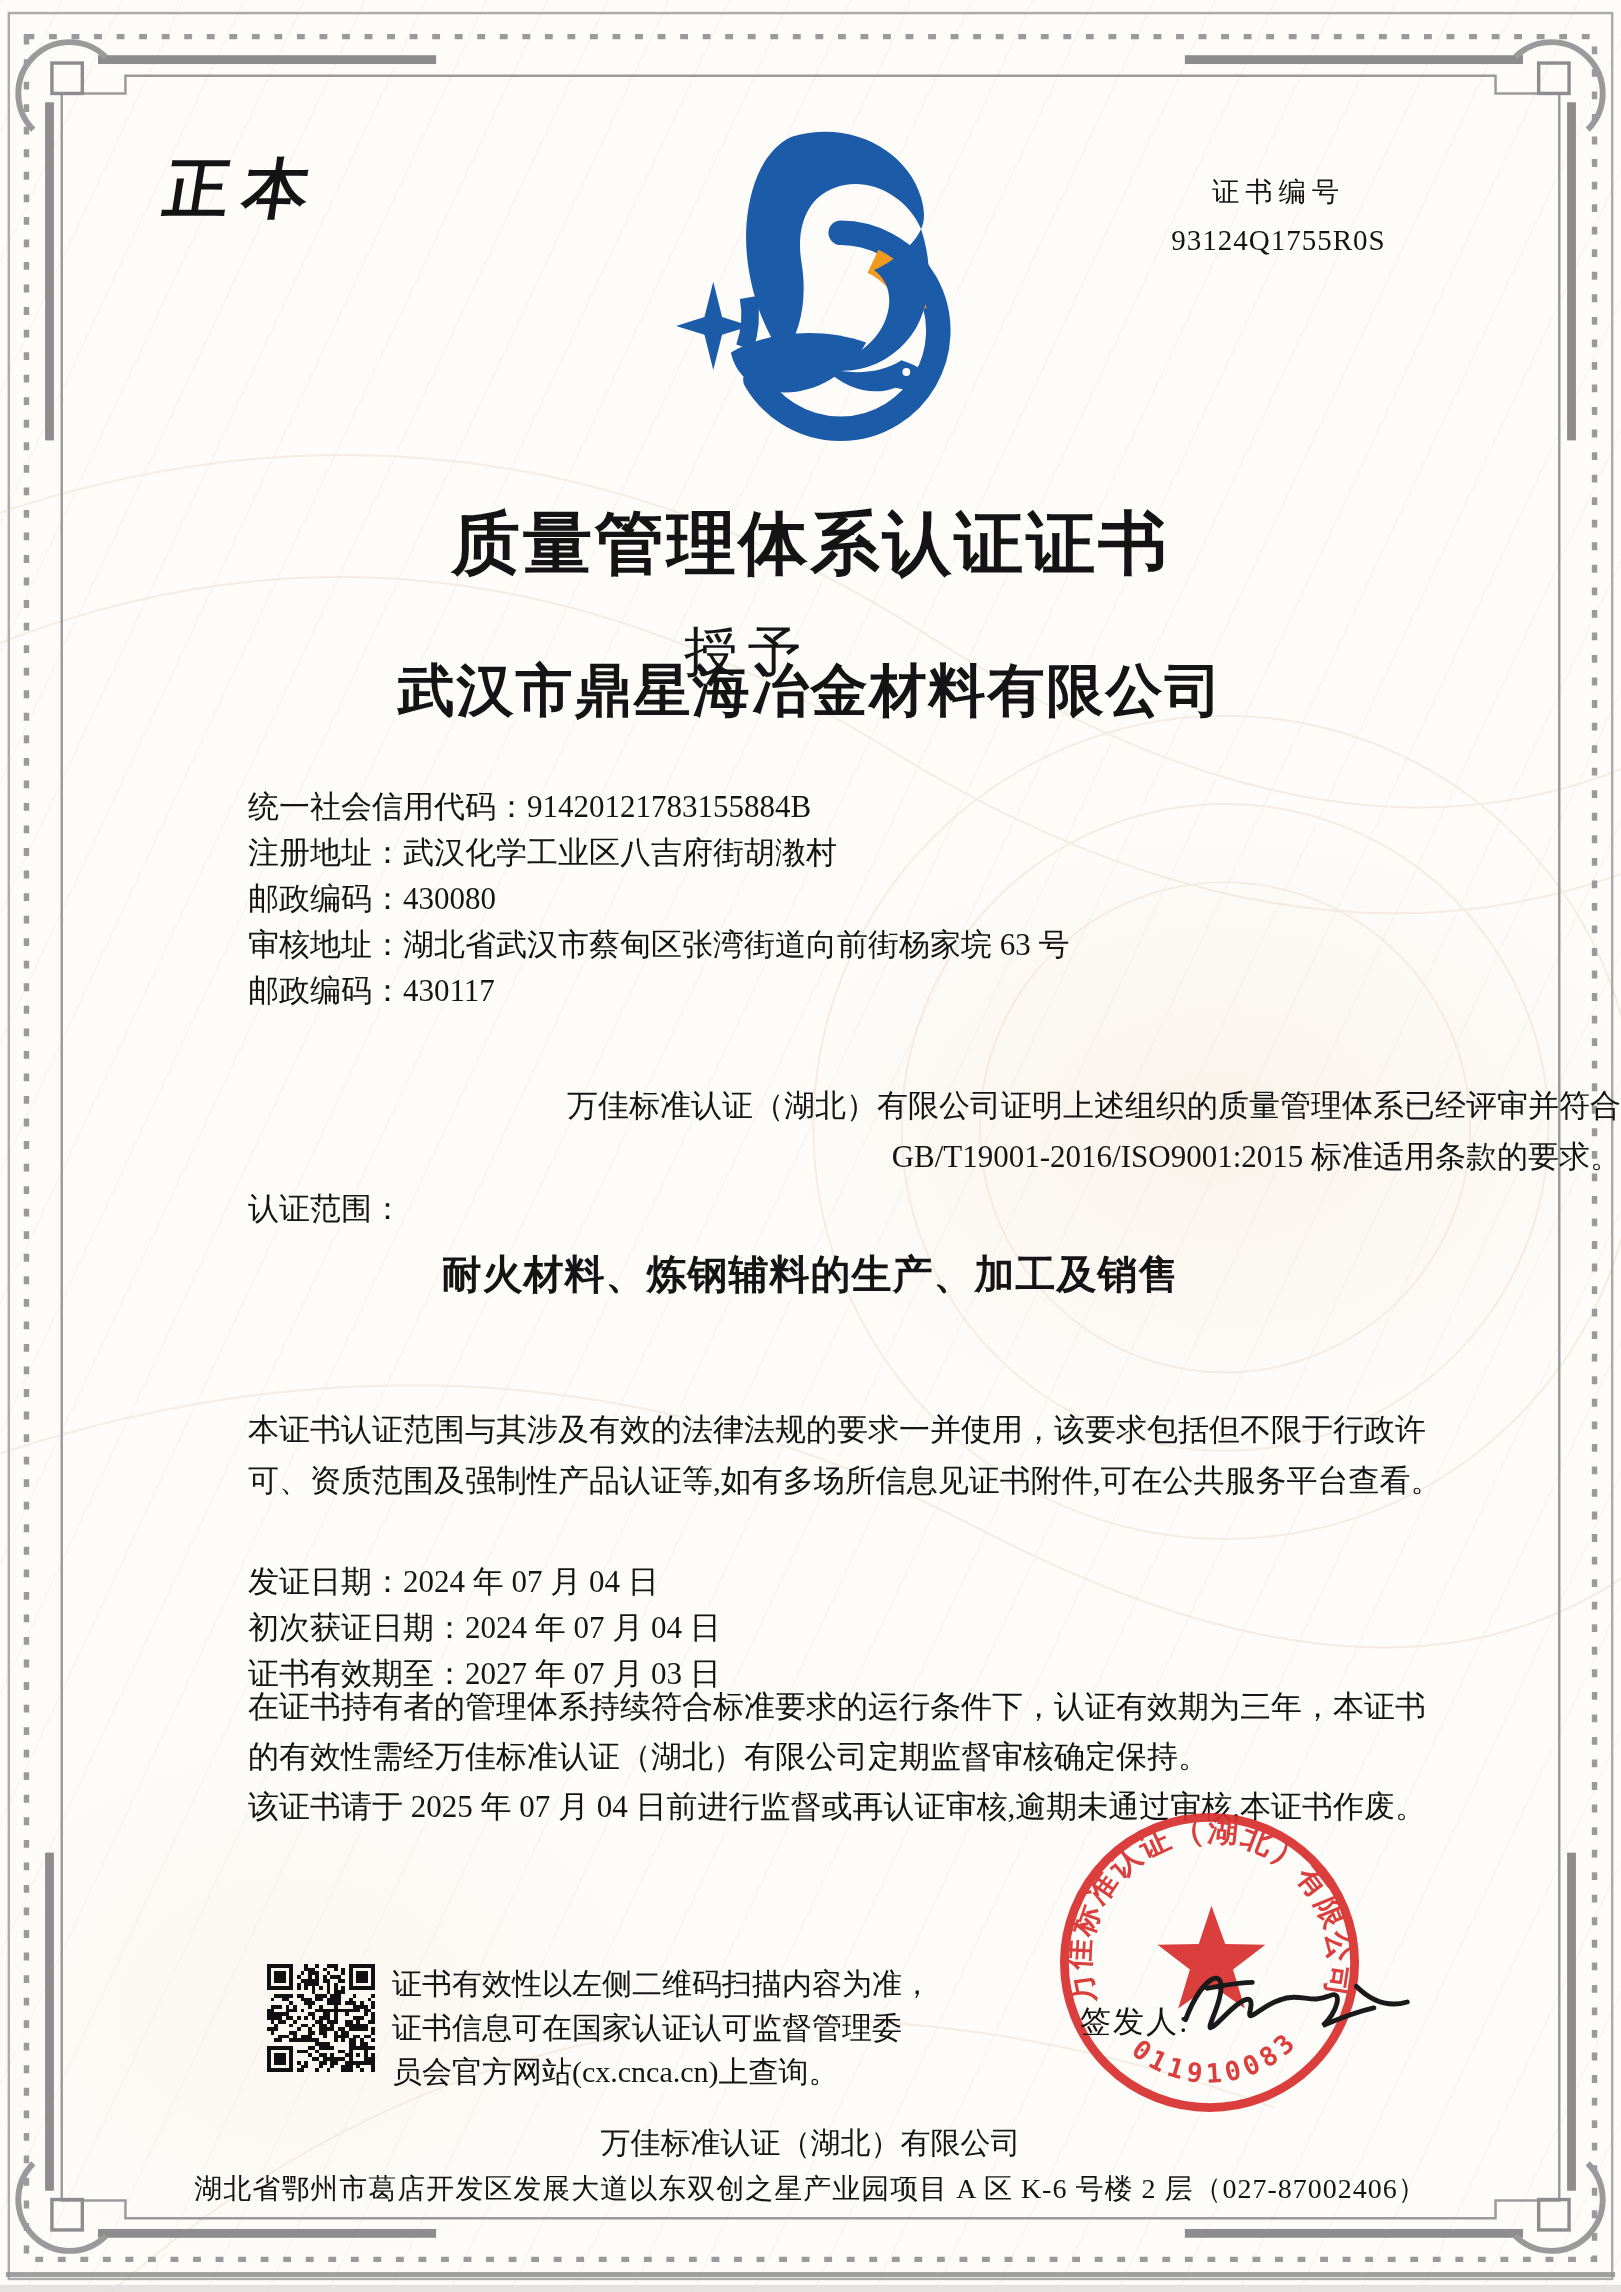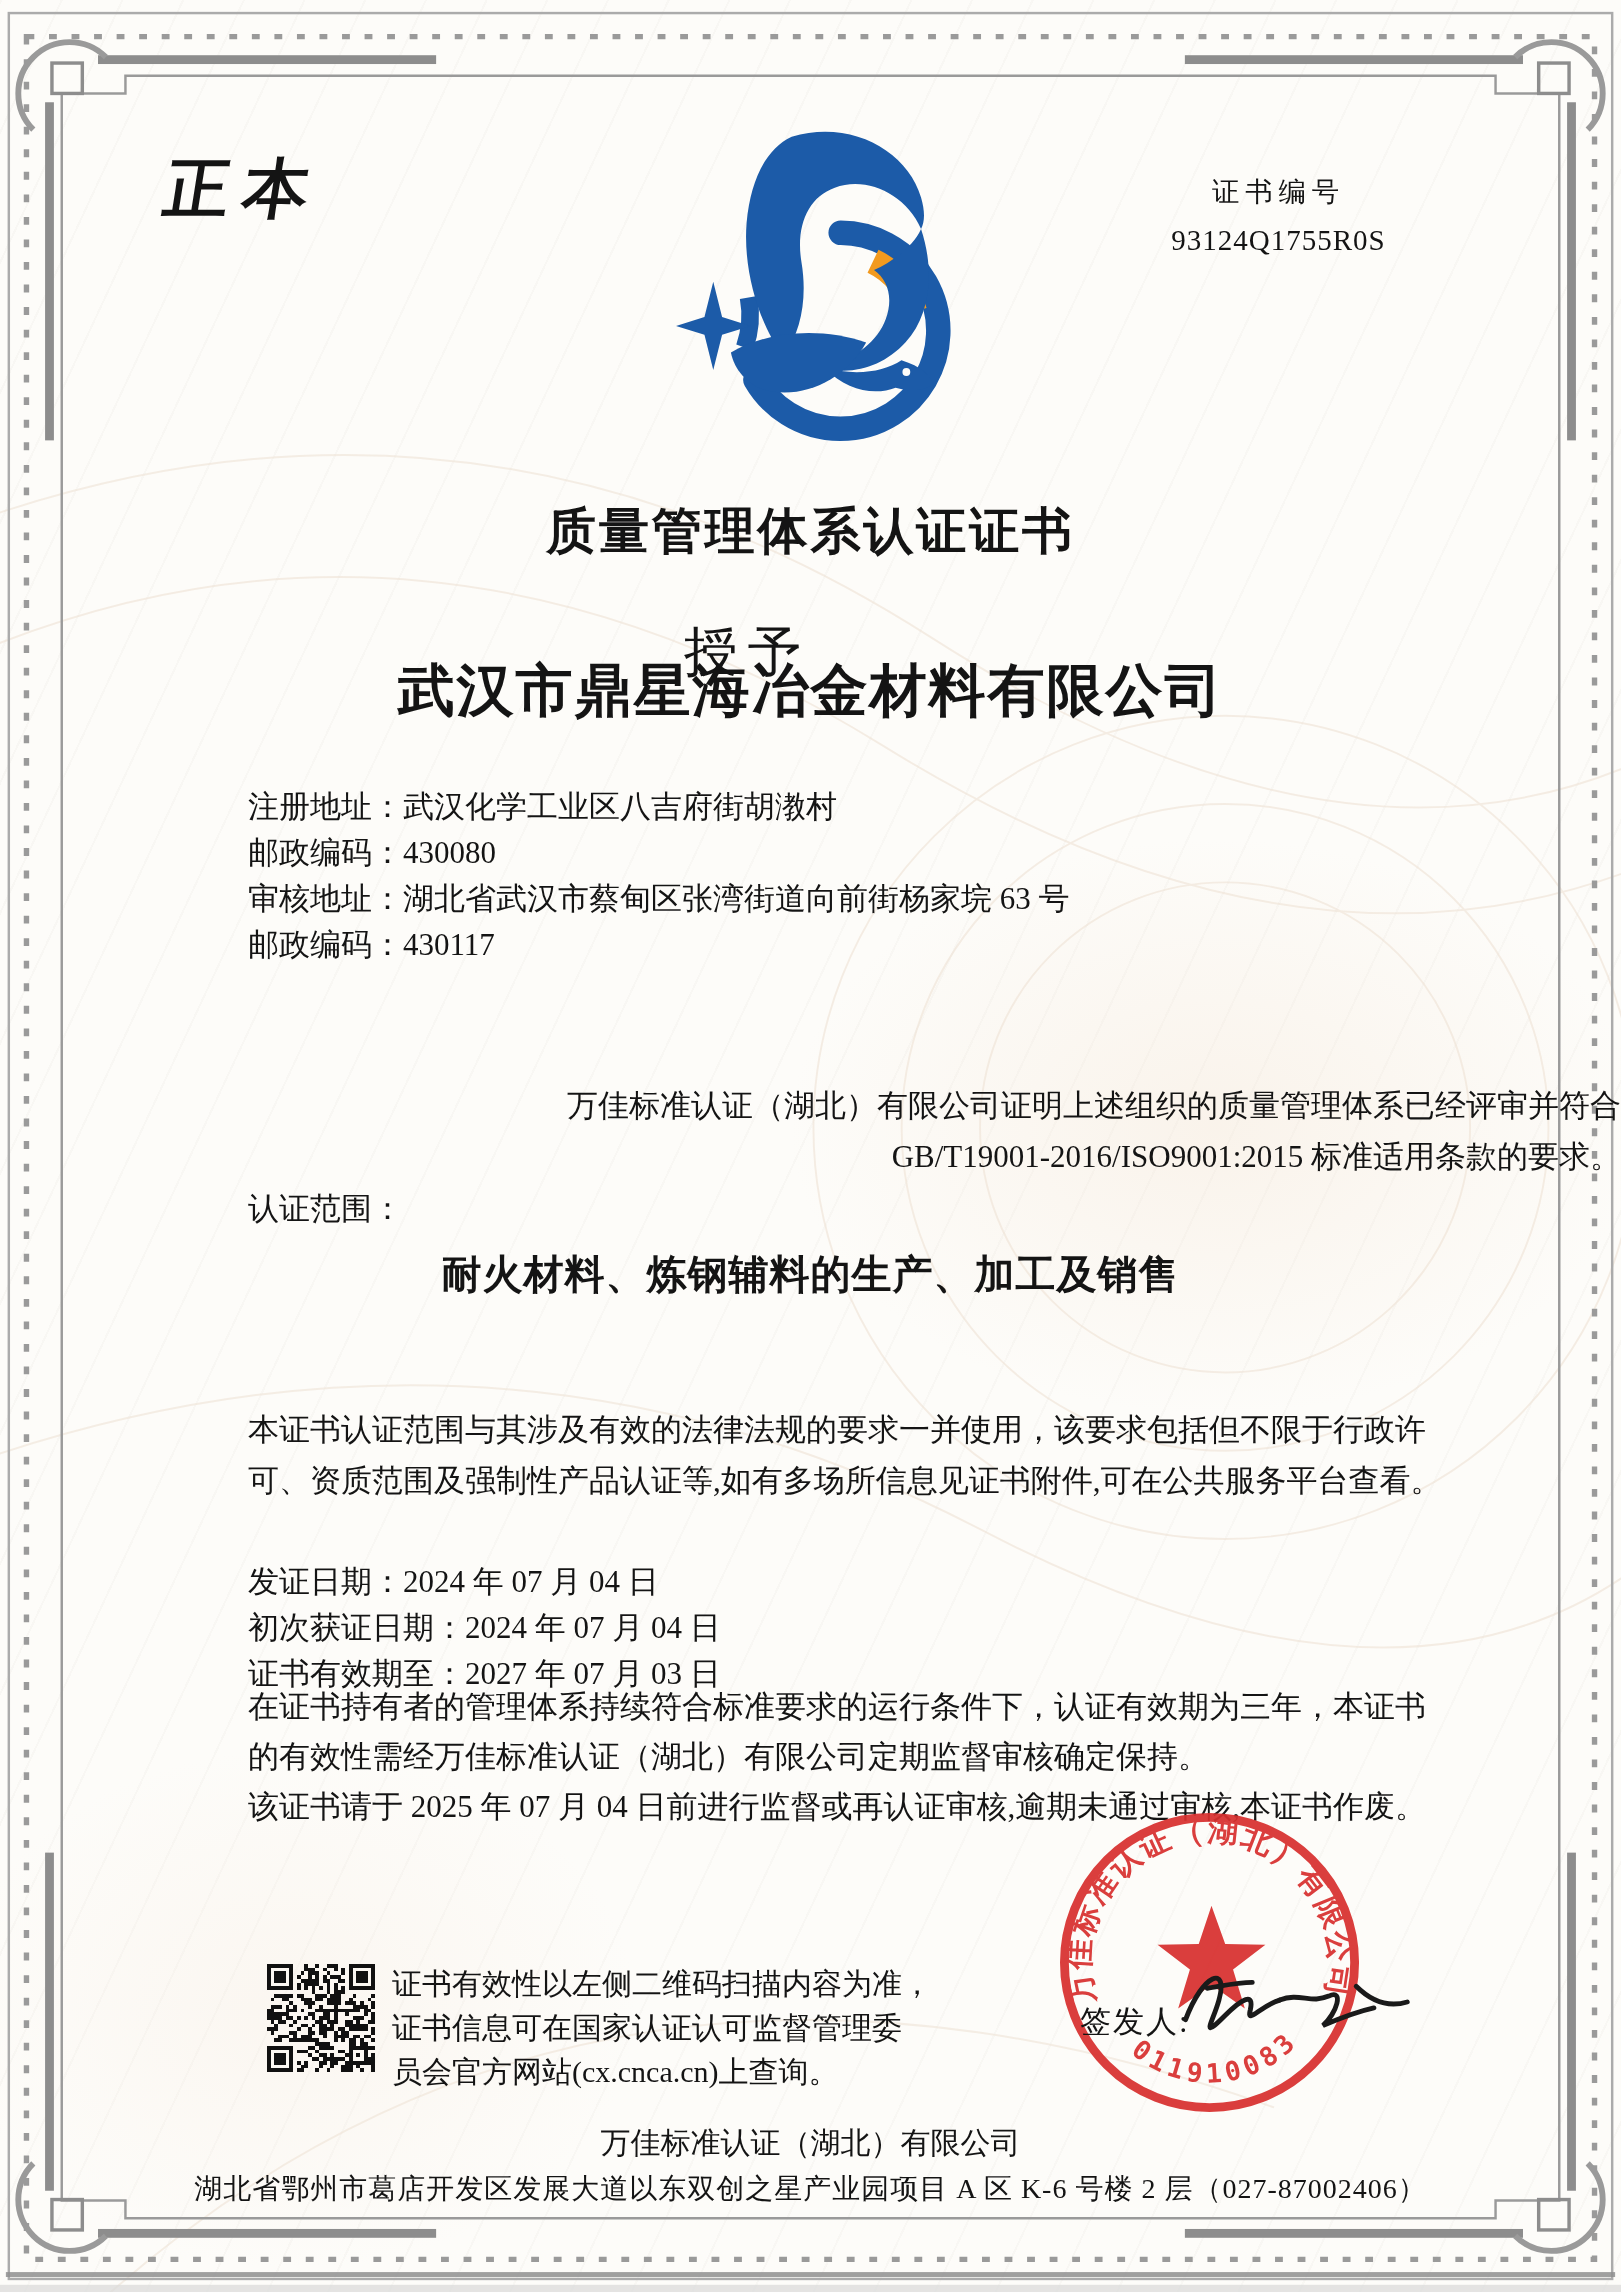--- a/index.html
+++ b/index.html
@@ -16,21 +16,21 @@
   }
   .abs{position:absolute;}
   svg{display:block;}
   .frame-layer{position:absolute;left:0;top:0;z-index:1;pointer-events:none;}
   .content{z-index:2;}
   .copy-label{left:165px;top:145px;font-size:65px;font-weight:bold;transform:skewX(-9deg);letter-spacing:13.7px;}
   .certno{left:1117px;top:174px;width:323px;text-align:center;}
   .certno .lbl{font-size:27.4px;letter-spacing:5.9px;}
   .certno .val{font-size:29px;margin-top:13.7px;letter-spacing:1px;}
   .logo{left:674px;top:125px;}
-  .title{left:0;top:498px;width:1621px;text-align:center;font-size:50px;font-weight:bold;letter-spacing:2.9px;}
+  .title{left:0;top:498px;width:1621px;text-align:center;font-size:69px;font-weight:bold;letter-spacing:2.9px;}
   .award{left:0;top:616px;width:1495px;text-align:center;font-size:54px;font-weight:normal;letter-spacing:9.8px;}
   .company{left:0;top:653px;width:1621px;text-align:center;font-size:57px;font-weight:bold;letter-spacing:2px;}
   .infoblock{left:248px;top:784px;font-size:31px;line-height:46px;}
   .statement{left:0;top:1080px;width:1621px;text-align:right;font-size:31px;line-height:51px;}
   .scope-label{left:248px;top:1188px;font-size:31px;}
   .scope{left:0;top:1247px;width:1621px;text-align:center;font-size:40px;font-weight:bold;letter-spacing:1px;}
   .legal{left:248px;top:1404px;font-size:31px;line-height:51px;}
   .datesblock{left:248px;top:1545px;font-size:31px;line-height:46px;margin-top:14px;}
   .validity{left:248px;top:1682px;font-size:31px;line-height:50px;}
   .qr{left:267px;top:1964px;}
@@ -107,20 +107,21 @@
 
       <path d="M40,160 L49,196 L78,205 L49,214 L40,250 L31,214 L2,205 L31,196 Z" fill="#1c5ba8"></path>
     </g>
   </svg>
 
   <div class="abs content title">质量管理体系认证证书</div>
   <div class="abs content award">授予</div>
   <div class="abs content company">武汉市鼎星海冶金材料有限公司</div>
 
   <div class="abs content infoblock">
+    <div>统一社会信用代码：91420121783155884B</div>
     <div>注册地址：武汉化学工业区八吉府街胡漖村</div>
     <div>邮政编码：430080</div>
     <div>审核地址：湖北省武汉市蔡甸区张湾街道向前街杨家垸 63 号</div>
     <div>邮政编码：430117</div>
   </div>
 
   <div class="abs content statement">
     <div>万佳标准认证（湖北）有限公司证明上述组织的质量管理体系已经评审并符合</div>
     <div>GB/T19001-2016/ISO9001:2015 标准适用条款的要求。</div>
   </div>

